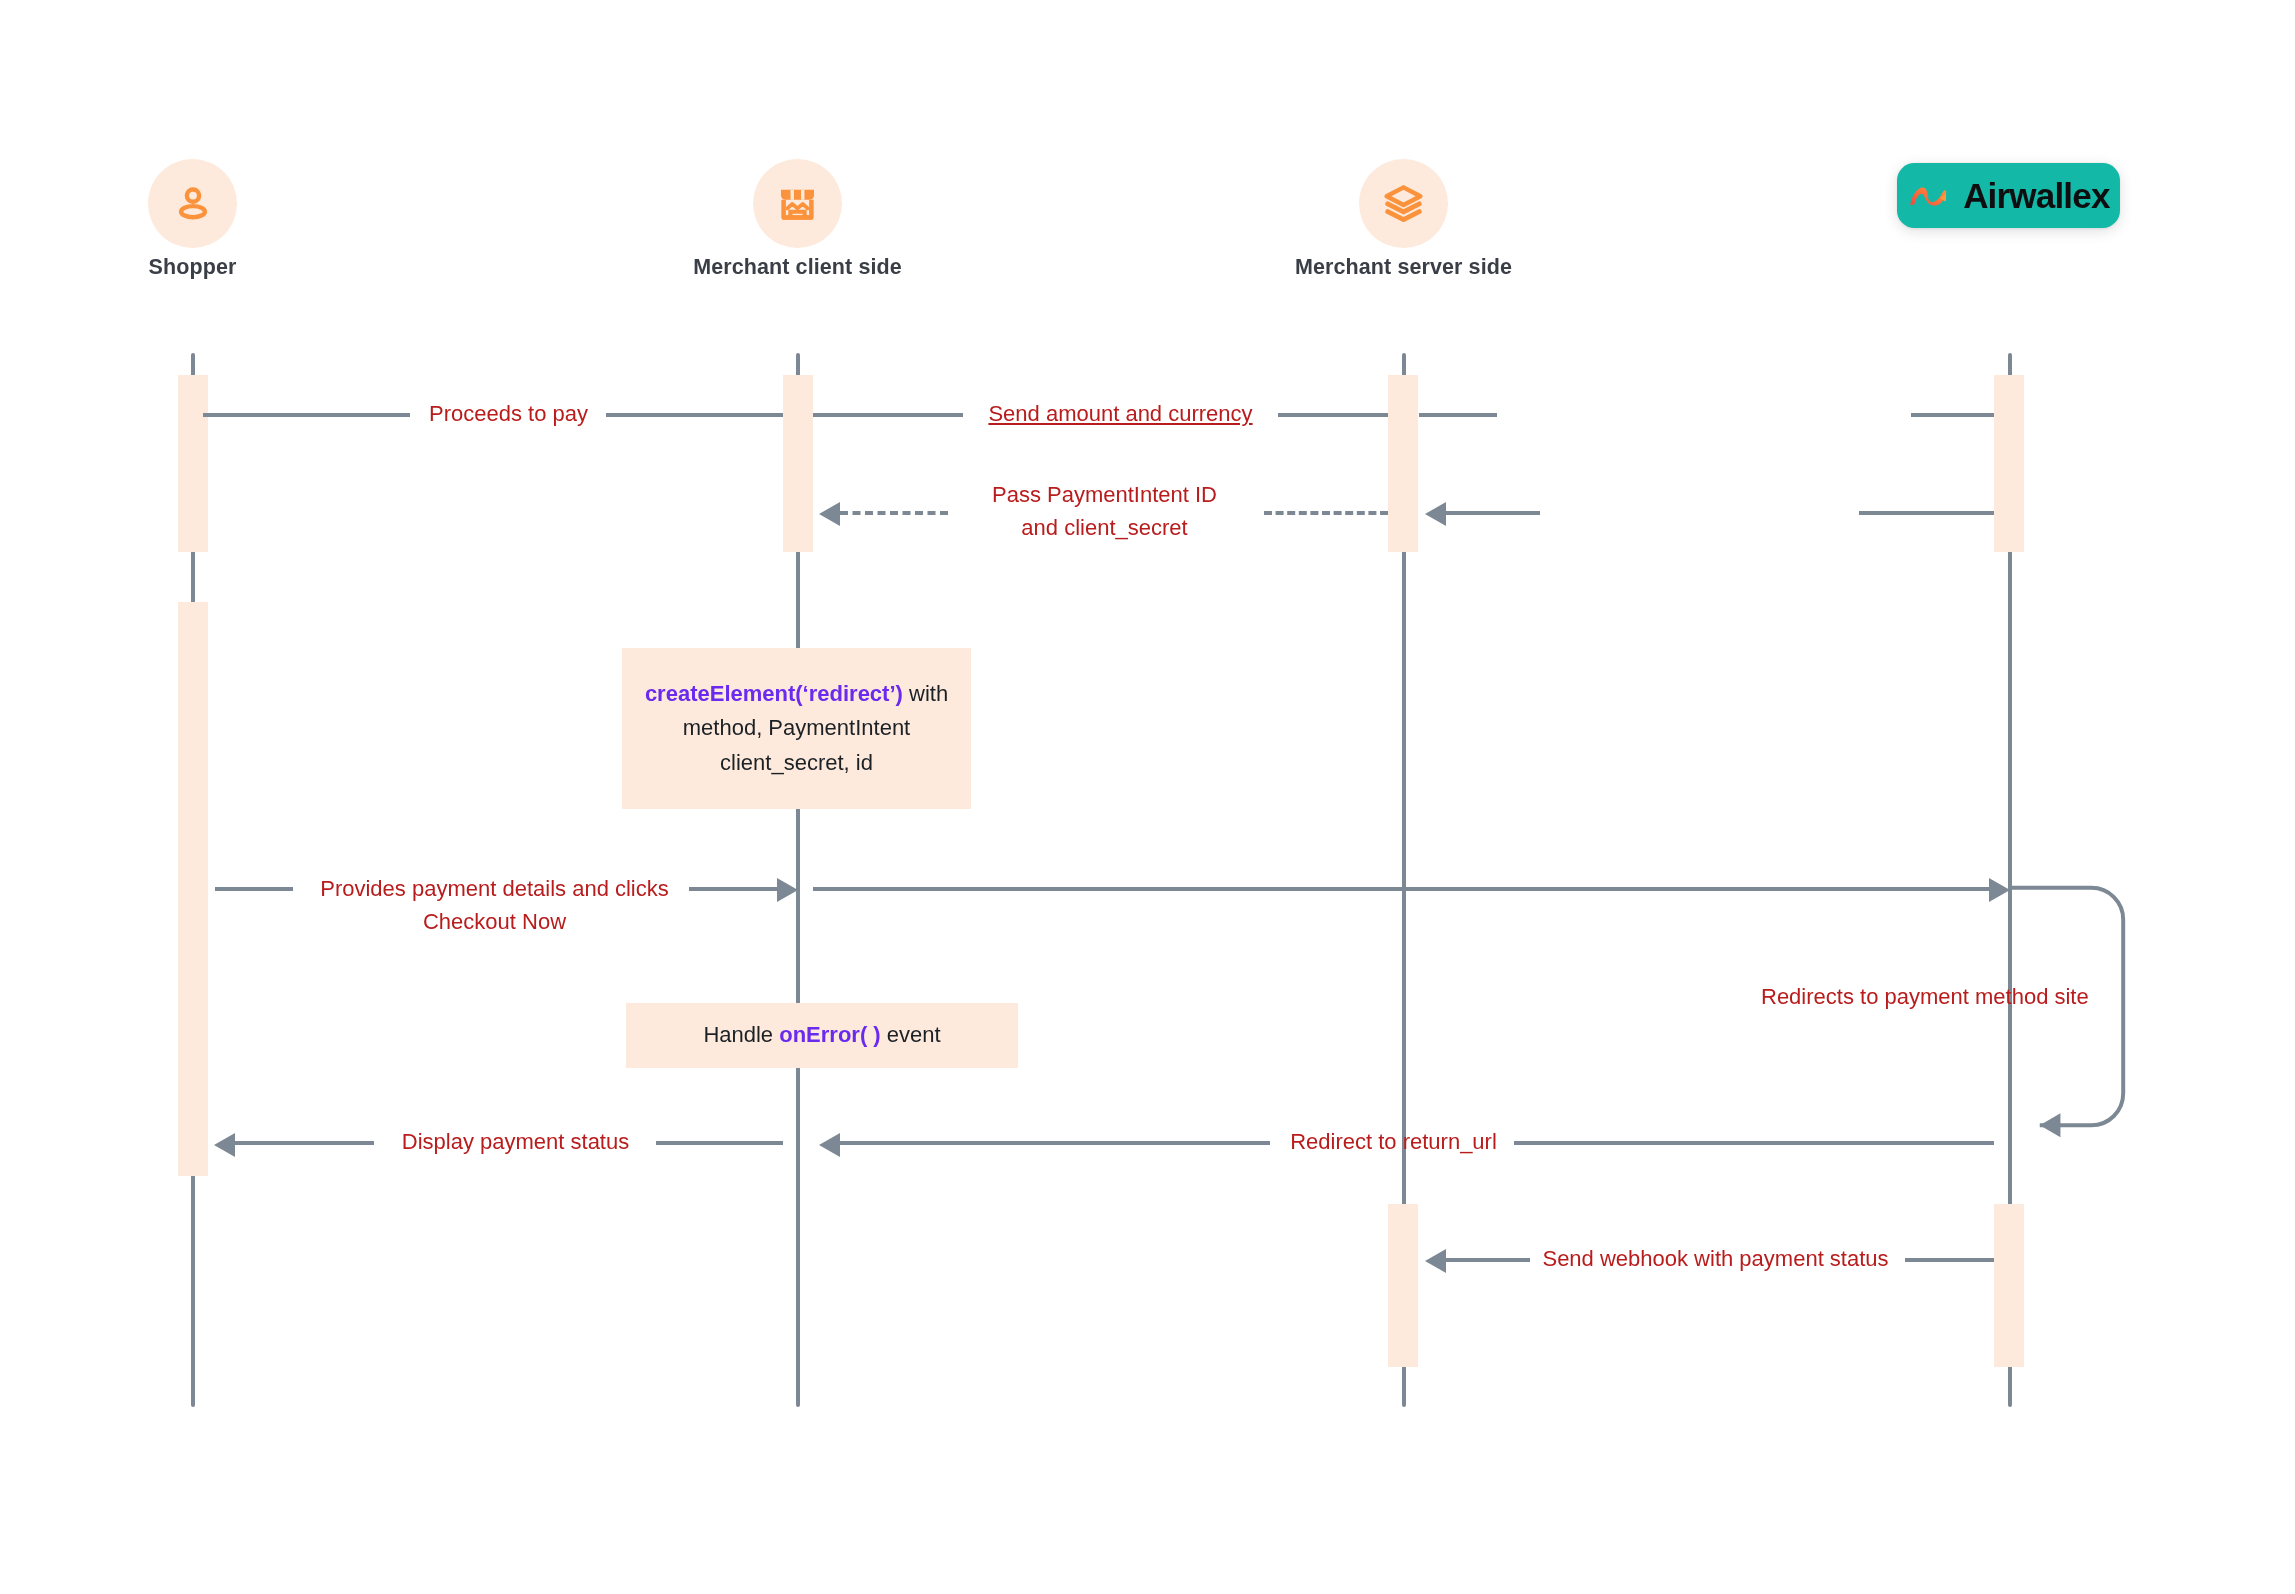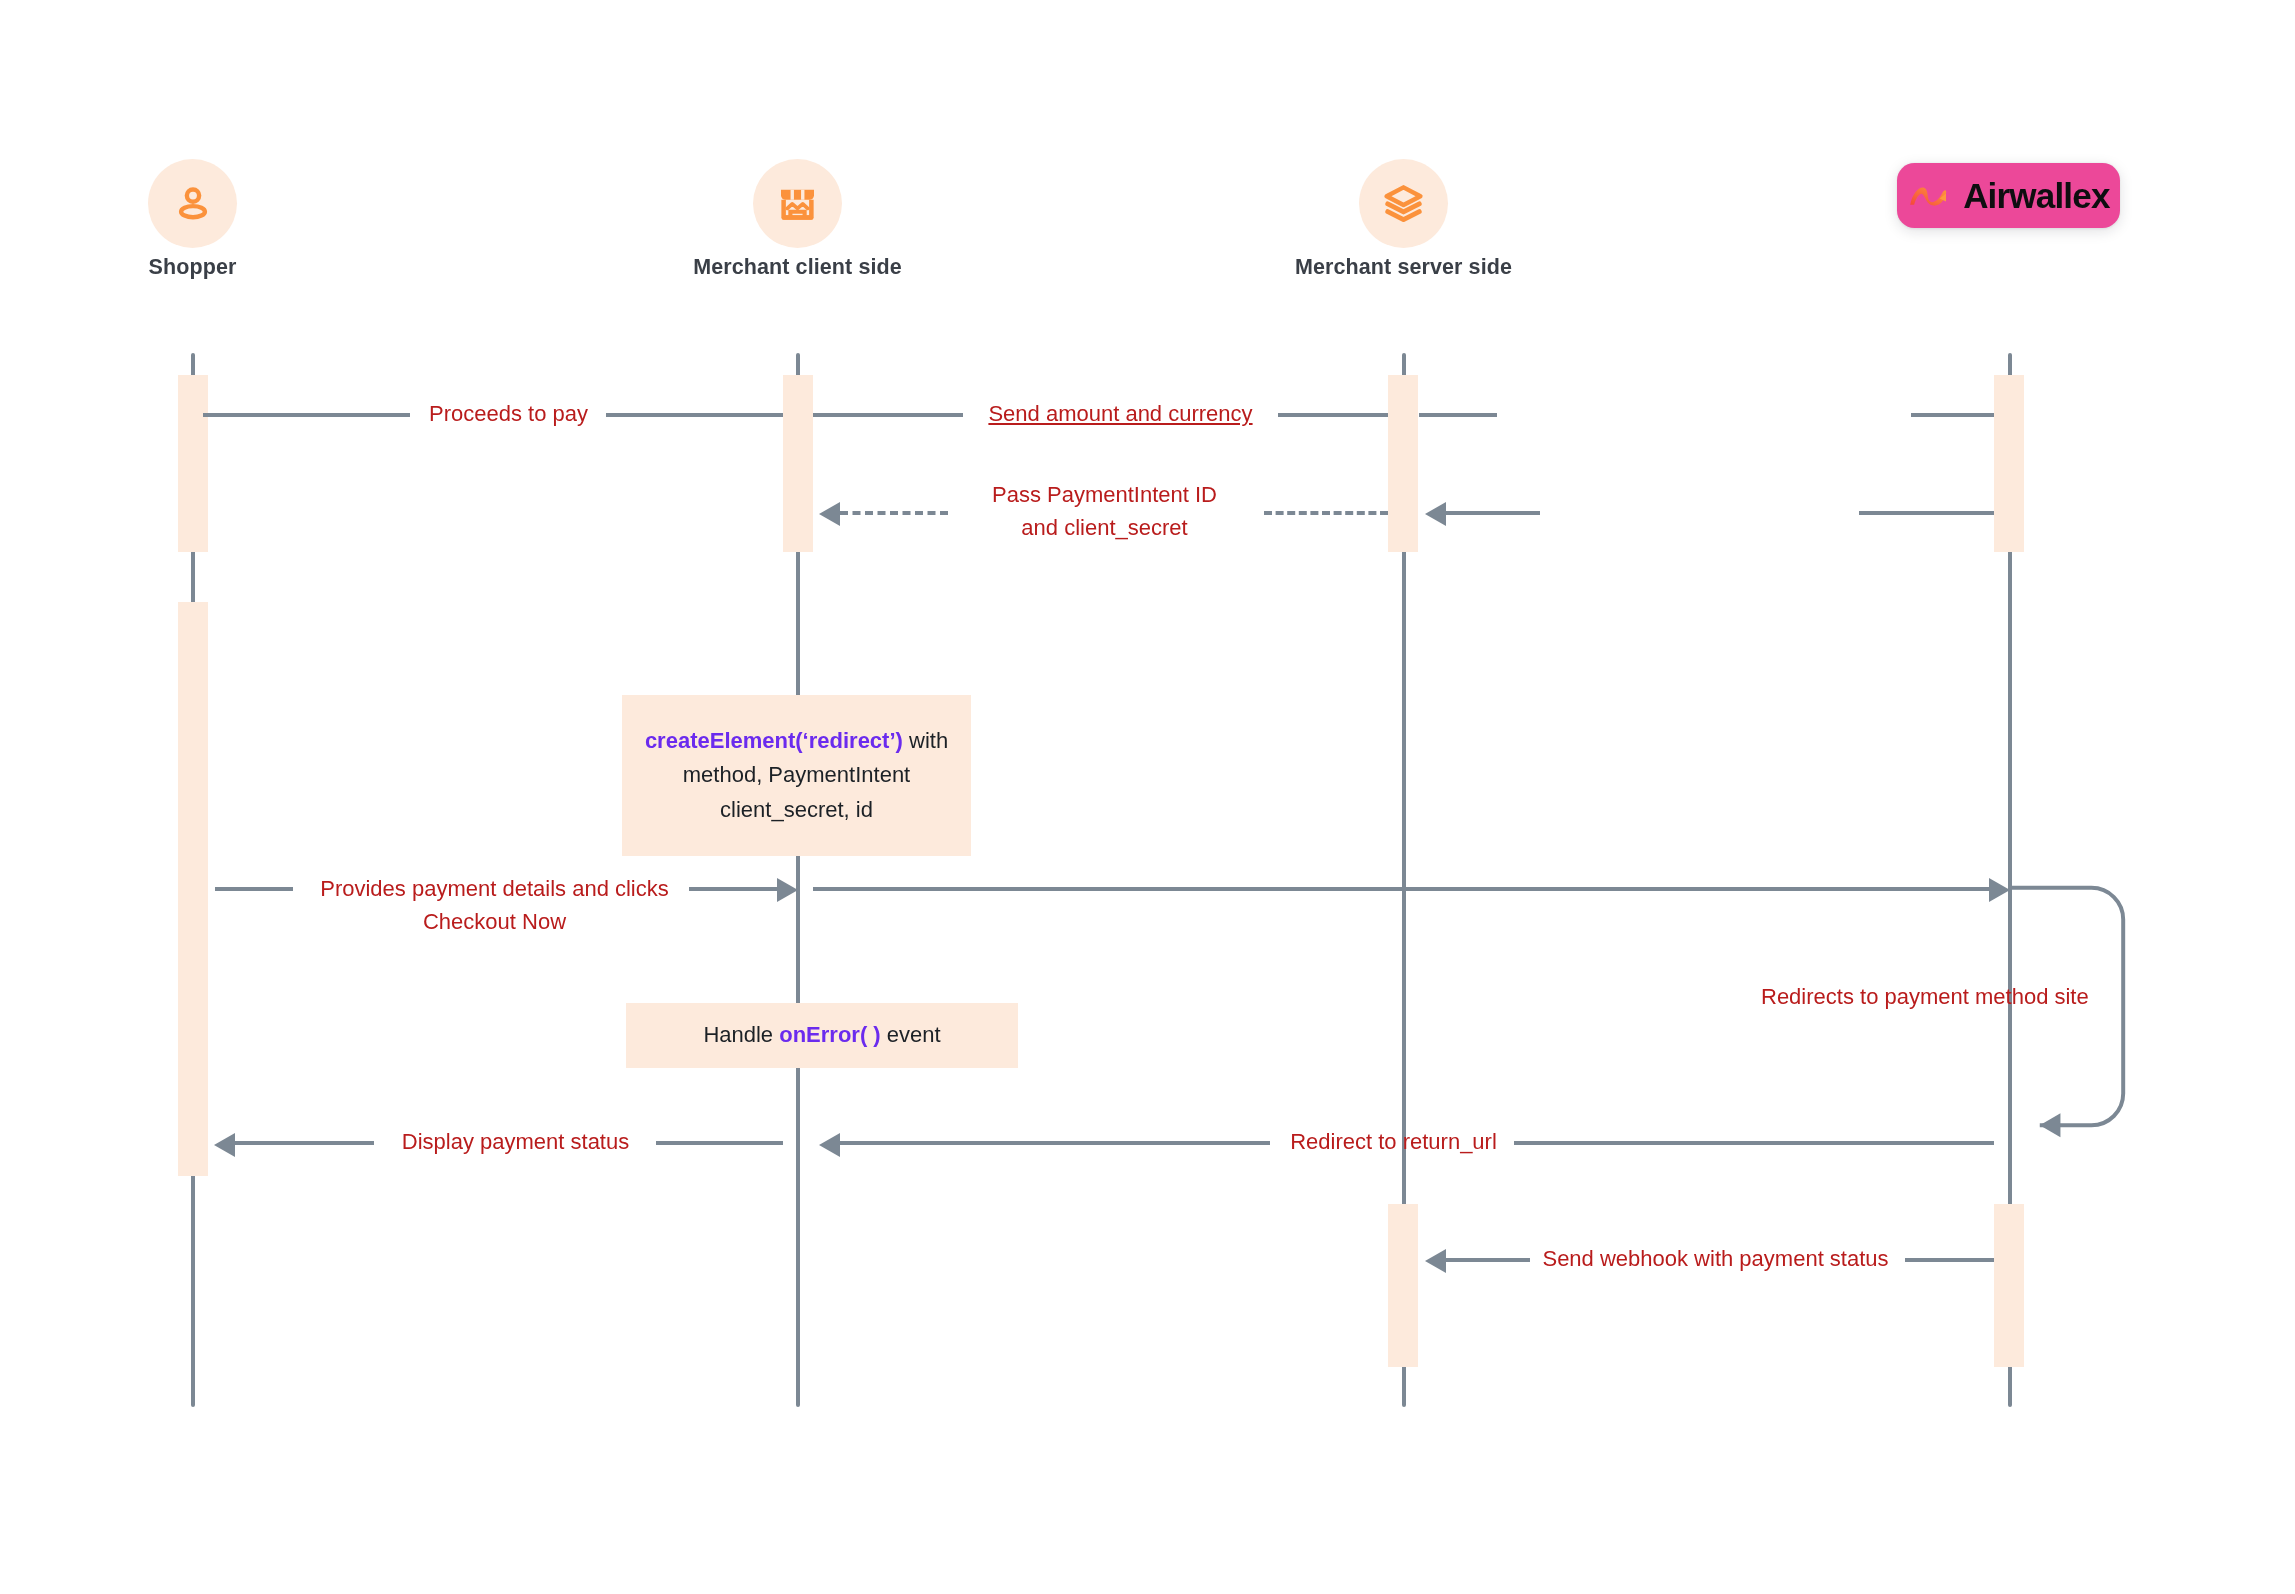--- a/index.html
+++ b/index.html
@@ -16,21 +16,21 @@
     width:89px;height:89px;border-radius:50%;
     background:#FDEADC;display:flex;align-items:center;justify-content:center;
   }
   .actor-label{
     margin-top:7px;font-size:21.5px;font-weight:700;color:#3A3F47;
     letter-spacing:0.1px;white-space:nowrap;
   }
 
   
   .logo-card{
-    position:absolute;background:#ec4899;border-radius:17.5px;
+    position:absolute;background:#14b8a6;border-radius:17.5px;
     box-shadow:0 3.2px 14.3px rgba(20,25,40,.13), 0 0.8px 2.4px rgba(20,25,40,.08);
     display:flex;align-items:center;justify-content:center;gap:12.8px;
   }
   .logo-word{font-size:35px;font-weight:700;color:#0E0E10;letter-spacing:-0.8px;}
 
   
   .lifeline{position:absolute;width:4px;background:#7C8894;border-radius:2.4px;}
 
   
   .activation{position:absolute;width:30px;background:#FDEADC;}
@@ -148,21 +148,21 @@
   <div class="arrowhead left" style="left:819px;top:502px;"></div>
   <div class="seg dashed" style="left:840px;top:511px;width:108px;"></div>
   <div class="seg dashed" style="left:1264px;top:511px;width:124px;"></div>
   <div class="msg-text" style="left:945px;top:478px;width:319px;">Pass PaymentIntent ID
 and client_secret</div>
 
   <div class="arrowhead left" style="left:1425px;top:502px;"></div>
   <div class="seg" style="left:1446px;top:511px;width:94px;"></div>
   <div class="seg" style="left:1859px;top:511px;width:135px;"></div>
 
-  <div class="note" style="left:622px;top:648px;width:349px;height:161px;margin-top:47px;">
+  <div class="note" style="left:622px;top:648px;width:349px;height:161px;">
     <div>
       <span class="code">createElement(‘redirect’)</span><span> with</span><br>
       <span>method, PaymentIntent</span><br>
       <span>client_secret, id</span>
     </div>
   </div>
 
   <div class="seg" style="left:215px;top:887px;width:78px;"></div>
   <div class="seg" style="left:689px;top:887px;width:88px;"></div>
   <div class="arrowhead right" style="left:777px;top:878px;"></div>

